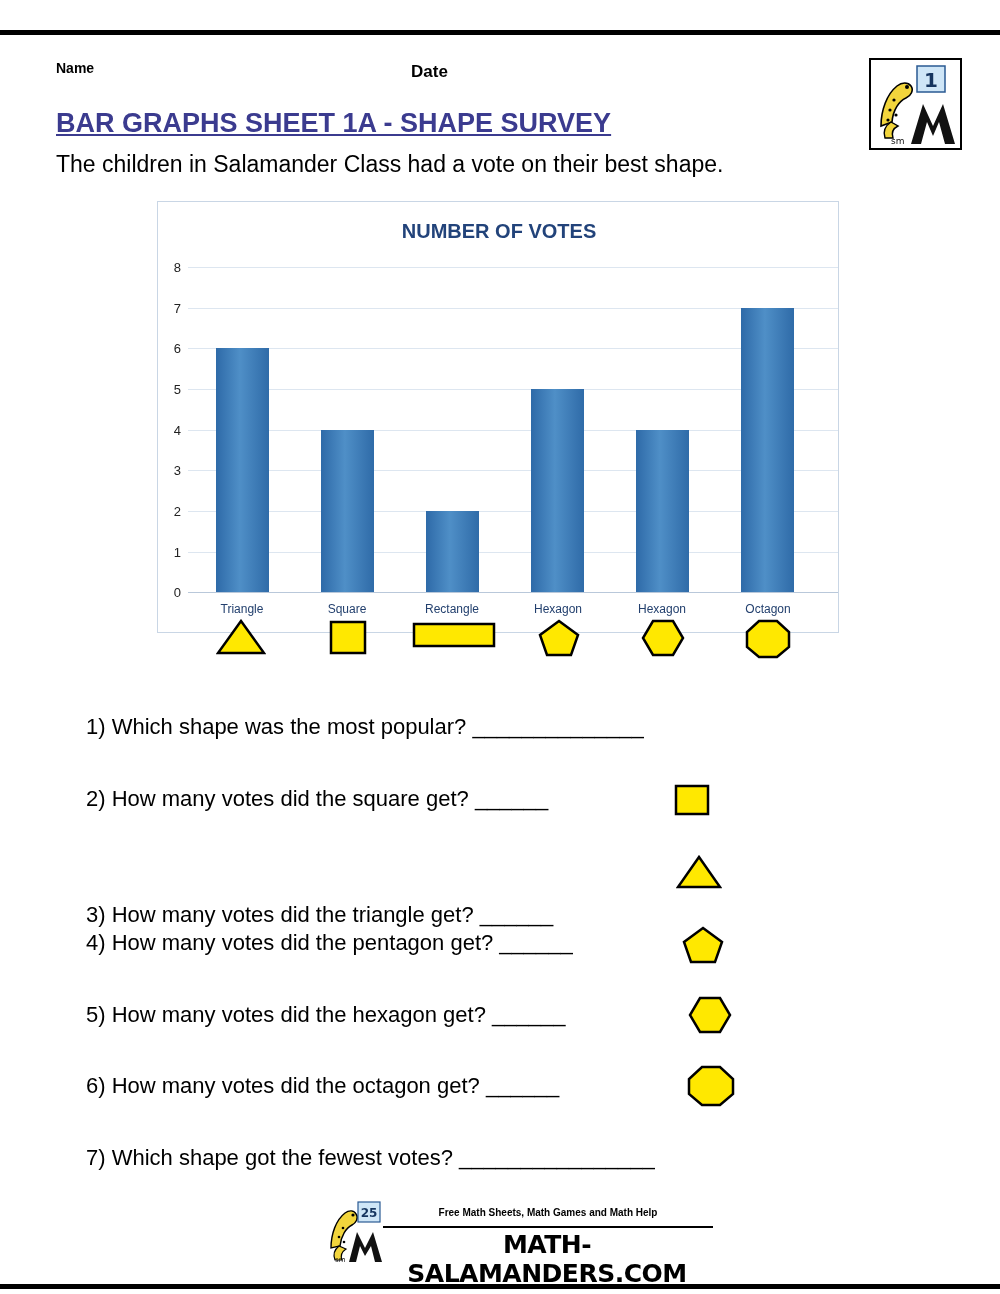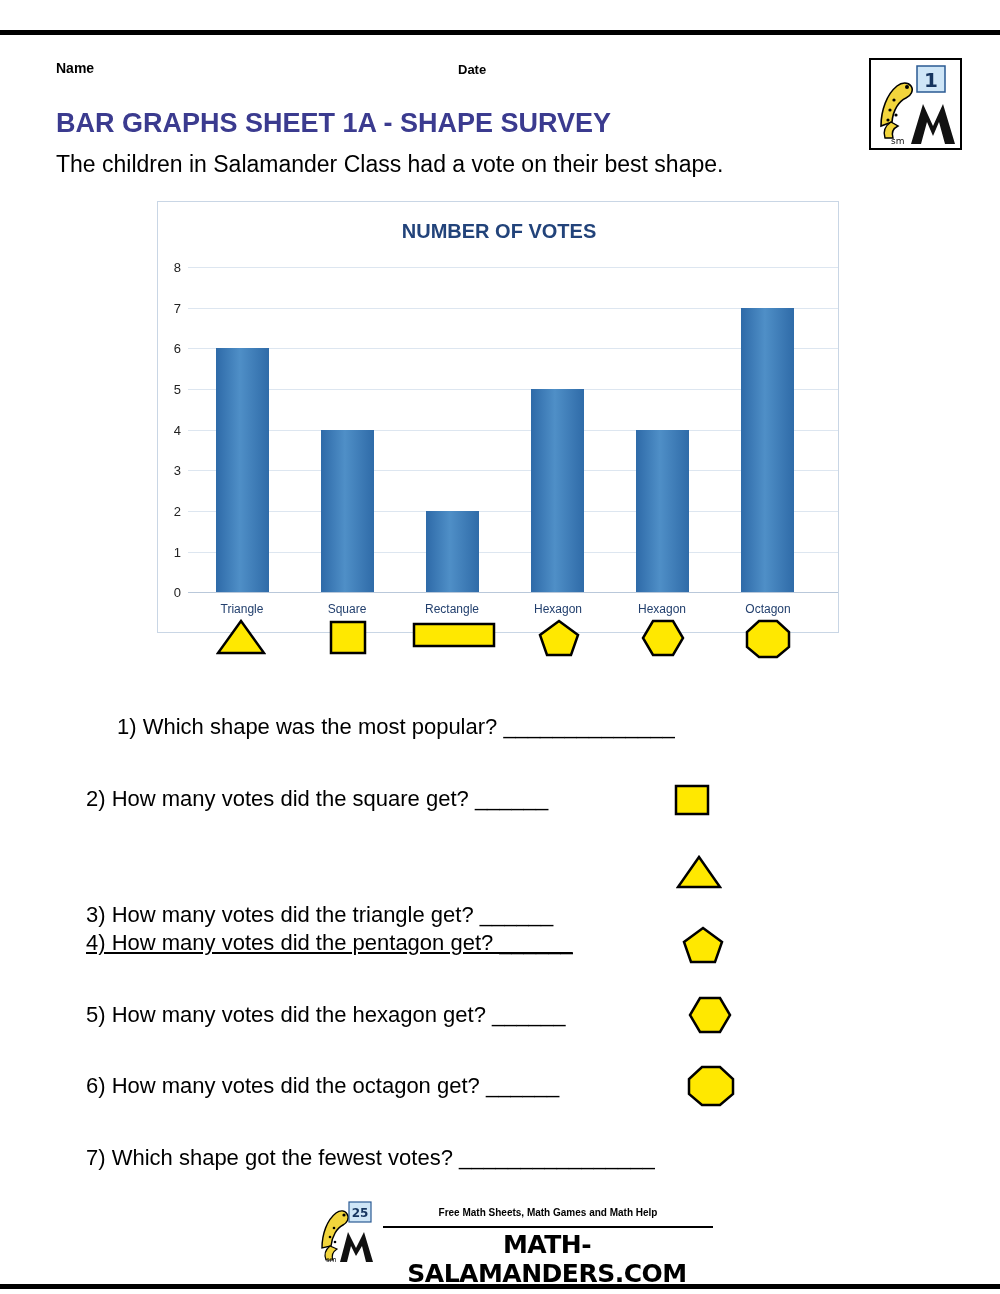--- a/index.html
+++ b/index.html
@@ -36,24 +36,23 @@
     top: 60px;
     left: 56px;
     font-size: 14px;
     font-weight: bold;
     color: #000;
   }
   .date-label {
     position: absolute;
     top: 62px;
     left: 411px;
-    font-size: 13px;
-    font-weight: bold;
-    color: #000;
-    margin-left: 47px;
+    font-size: 17px;
+    font-weight: bold;
+    color: #000;
   }
   .logo-box {
     position: absolute;
     top: 58px;
     left: 869px;
     width: 93px;
     height: 92px;
     border: 2px solid #000;
     background: #fff;
     box-sizing: border-box;
@@ -61,20 +60,21 @@
   }
   .logo-box svg { display: block; }
 
   .sheet-title {
     position: absolute;
     top: 108px;
     left: 56px;
     font-size: 27px;
     font-weight: bold;
     color: #3b3b8f;
+    text-decoration: underline;
     letter-spacing: 0px;
     white-space: nowrap;
   }
   .sheet-subtitle {
     position: absolute;
     top: 151px;
     left: 56px;
     font-size: 23px;
     color: #000;
     white-space: nowrap;
@@ -178,21 +178,21 @@
     text-align: center;
     font-size: 25px;
     font-weight: bold;
     font-family: "DejaVu Sans", sans-serif;
     letter-spacing: -0.5px;
     color: #000;
   }
   .footer-logo {
     position: absolute;
     top: 1200px;
-    left: 316px;
+    left: 325px;
     width: 60px;
     height: 65px;
   }
 </style>
 </head>
 <body>
 
 <div class="top-rule"></div>
 <div class="bottom-rule"></div>
 
@@ -286,37 +286,37 @@
   <svg width="44" height="38" viewBox="0 0 44 38">
       <polygon points="12,2 32,2 42,19 32,36 12,36 2,19" fill="#ffe800" stroke="#000" stroke-width="2.5"></polygon>
     </svg>
 </div>
 <div class="shape-icon" style="left:745px; top:619px;">
   <svg width="46" height="40" viewBox="0 0 46 40">
       <polygon points="14,2 32,2 44,13 44,28 32,38 14,38 2,28 2,13" fill="#ffe800" stroke="#000" stroke-width="2.5"></polygon>
     </svg>
 </div>
 
-<div class="question" style="top:714px; left:86px;margin-left:31px;">1) Which shape was the most popular? ______________</div>
+<div class="question" style="top:714px; left:86px;">1) Which shape was the most popular? ______________</div>
 
 <div class="question" style="top:786px; left:86px;">2) How many votes did the square get? ______</div>
 <div class="q-shape" style="top:784px; left:674px;">
   <svg width="36" height="32" viewBox="0 0 36 32">
       <rect x="2" y="2" width="32" height="28" fill="#ffe800" stroke="#000" stroke-width="2.5"></rect>
     </svg>
 </div>
 
 <div class="question" style="top:858px; left:86px;margin-top:44px;">3) How many votes did the triangle get? ______</div>
 <div class="q-shape" style="top:855px; left:676px;">
   <svg width="46" height="34" viewBox="0 0 46 34">
       <polygon points="23,2 44,32 2,32" fill="#ffe800" stroke="#000" stroke-width="2.5"></polygon>
     </svg>
 </div>
 
-<div class="question" style="top:930px; left:86px;text-decoration:underline;">4) How many votes did the pentagon get? ______</div>
+<div class="question" style="top:930px; left:86px;">4) How many votes did the pentagon get? ______</div>
 <div class="q-shape" style="top:926px; left:682px;">
   <svg width="42" height="38" viewBox="0 0 42 38">
       <polygon points="21,2 40,16 33,36 9,36 2,16" fill="#ffe800" stroke="#000" stroke-width="2.5"></polygon>
     </svg>
 </div>
 
 <div class="question" style="top:1002px; left:86px;">5) How many votes did the hexagon get? ______</div>
 <div class="q-shape" style="top:996px; left:688px;">
   <svg width="44" height="38" viewBox="0 0 44 38">
       <polygon points="12,2 32,2 42,19 32,36 12,36 2,19" fill="#ffe800" stroke="#000" stroke-width="2.5"></polygon>

